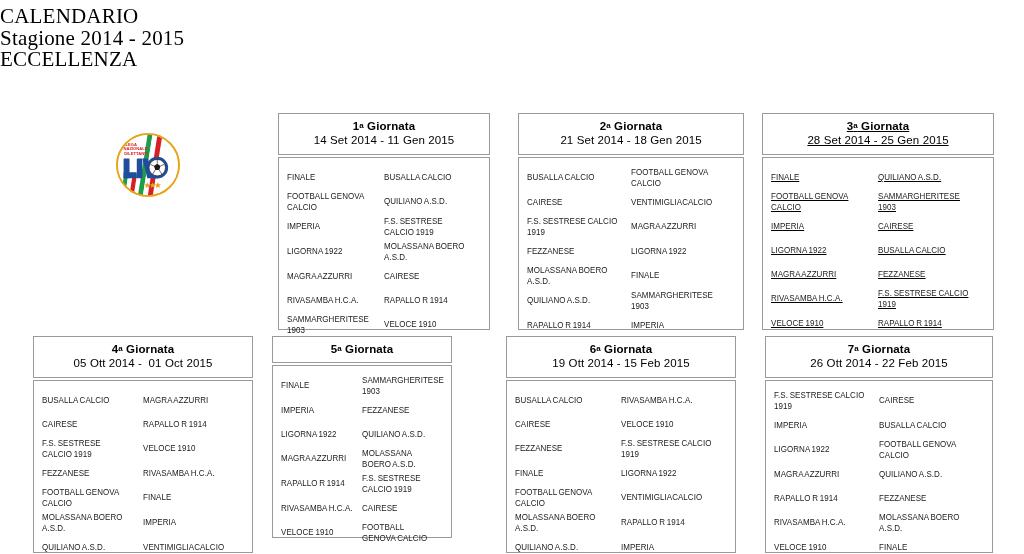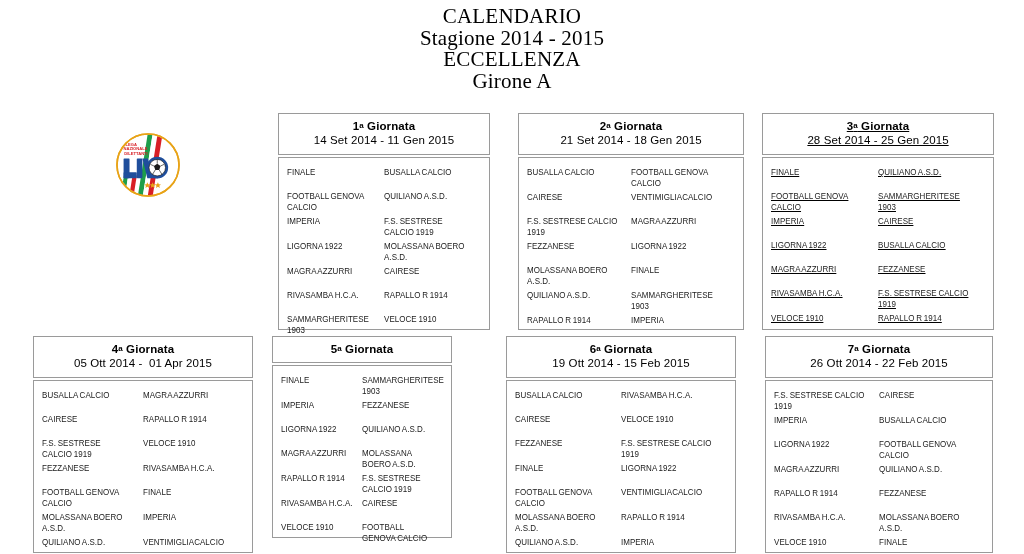--- a/index.html
+++ b/index.html
@@ -6,21 +6,21 @@
   body{
     width:1024px;height:554px;
     background:#ffffff;
     font-family:"Liberation Sans", sans-serif;
     overflow:hidden;
     position:relative;
   }
   
   .title-block{
     position:absolute;left:0;top:6px;width:1024px;
-    text-align:center;
+    text-align:left;
     font-family:"Liberation Serif", serif;
     color:#000;
   }
   .title-line{font-size:21px;line-height:21.5px;letter-spacing:.2px;}
   
   .logo-wrap{
     position:absolute;left:115px;top:132px;width:66px;height:66px;
   }
   .logo-wrap svg{display:block;width:66px;height:66px;}
   
@@ -44,21 +44,21 @@
   .card-body{
     border:1px solid #9a9a9a;
     border-top:1px solid #9a9a9a;
     background:#fff;
     box-sizing:border-box;
     margin-top:2px;
     padding:7px 0 6px 0;
   }
   .match-row{
     display:flex;
-    align-items:flex-start;
+    align-items:center;
     padding:2px 8px 2px 8px;
     min-height:20px;
   }
   .team{
     font-size:8.6px;
     color:#1a1a1a;
     line-height:10.5px;
     letter-spacing:.05px;
     transform:scaleX(.93);
     transform-origin:left center;
@@ -67,21 +67,20 @@
   .team-home{flex:0 0 50%;padding-right:4px;box-sizing:border-box;}
   .team-away{flex:0 0 50%;box-sizing:border-box;}
 </style>
 </head>
 <body>
 
 <div class="title-block">
   <div class="title-line">CALENDARIO</div>
   <div class="title-line">Stagione 2014 - 2015</div>
   <div class="title-line">ECCELLENZA</div>
-  <div class="title-line">Girone A</div>
 </div>
 
 <div class="logo-wrap">
   <svg viewBox="0 0 100 100" xmlns="http://www.w3.org/2000/svg" aria-hidden="true">
     <defs>
       <clipPath id="circClip">
           <circle cx="50" cy="50" r="46"></circle>
         </clipPath>
     </defs>
     <circle cx="50" cy="50" r="47" fill="#ffffff" stroke="#e8a317" stroke-width="2.4"></circle>
@@ -245,21 +244,21 @@
         </div>
         <div class="match-row">
           <div class="team team-home">VENTIMIGLIACALCIO</div>
           <div class="team team-away">MOLASSANA BOERO A.S.D.</div>
         </div>
       </div>
     </div>
     <div class="card" style="left: 33px; top: 336px; width: 220px;">
       <div class="card-head">
         <div class="gio"><span>4</span><sup>a</sup> Giornata</div>
-        <div class="dates">05 Ott 2014 -  01 Apr 2015</div>
+        <div class="dates">05 Ott 2014 -  01 Oct 2015</div>
       </div>
       <div class="card-body" style="height: 173px;">
         <div class="match-row">
           <div class="team team-home">BUSALLA CALCIO</div>
           <div class="team team-away">MAGRA AZZURRI</div>
         </div>
         <div class="match-row">
           <div class="team team-home">CAIRESE</div>
           <div class="team team-away">RAPALLO R 1914</div>
         </div>

